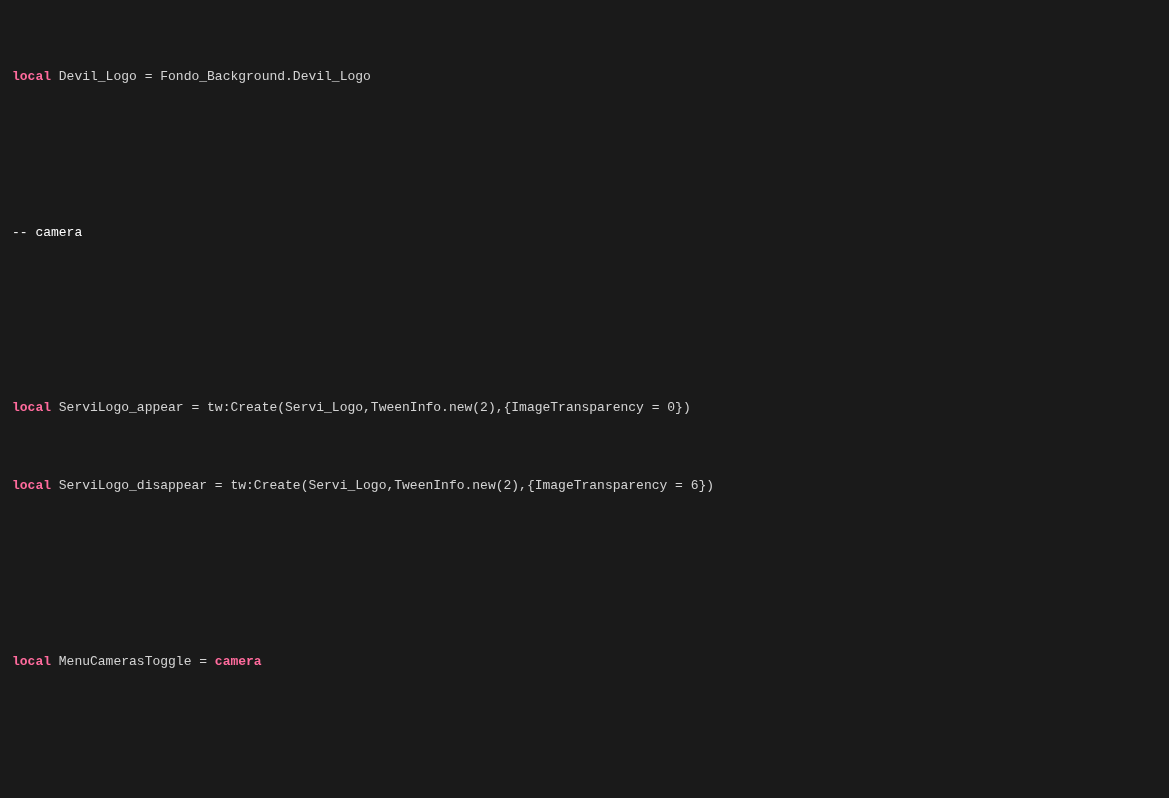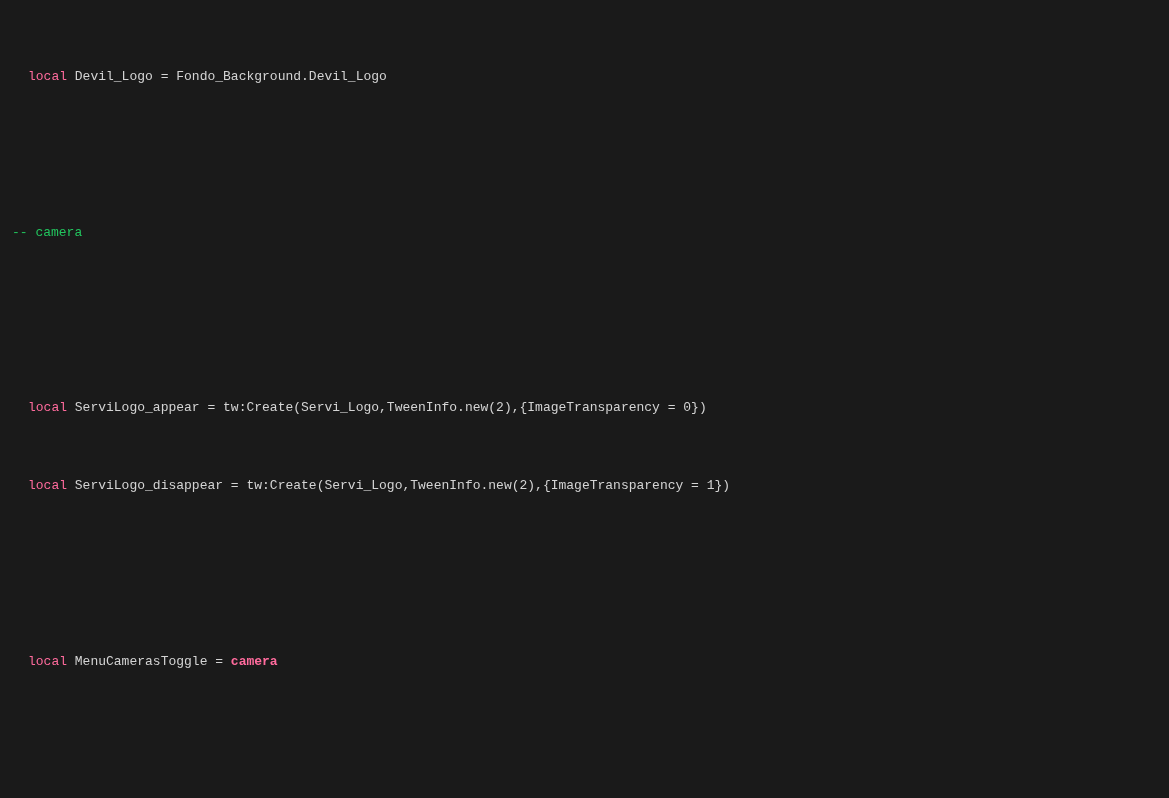--- a/index.html
+++ b/index.html
@@ -25,42 +25,42 @@
       white-space: pre;
       width: 100%;
     }
 
     .line {
       display: block;
       padding: 0 12px;
       min-height: 19.5px;
     }
 
-    .kw-local { color: #ff6b9d; font-weight: normal; margin-left: 16px; }
+    .kw-local { color: #ff6b9d; font-weight: bold; }
     .kw-false { color: #ff6b9d; font-weight: bold; }
-    .comment { color: #22c55e; }
+    .comment { color: #ffffff; }
     .plain { color: #d4d4d4; margin-top: 44px; }
   </style>
 </head>
 <body>
 
 <div class="code-container">
 
   <span class="line"><span class="kw-local">local</span><span class="plain"> Devil_Logo = Fondo_Background.Devil_Logo</span></span>
 
   <span class="line"></span>
 
   <span class="line"><span class="comment">-- camera</span></span>
 
 
   <span class="line"></span>
 
   <span class="line"><span class="kw-local">local</span><span class="plain"> ServiLogo_appear = tw:Create(Servi_Logo,TweenInfo.new(2),{ImageTransparency = 0})</span></span>
 
-  <span class="line"><span class="kw-local">local</span><span class="plain"> ServiLogo_disappear = tw:Create(Servi_Logo,TweenInfo.new(2),{ImageTransparency = 1})</span></span>
+  <span class="line"><span class="kw-local">local</span><span class="plain"> ServiLogo_disappear = tw:Create(Servi_Logo,TweenInfo.new(2),{ImageTransparency = 6})</span></span>
 
   <span class="line"></span>
 
 
   <span class="line"><span class="kw-local">local</span><span class="plain"> MenuCamerasToggle = </span><span class="kw-false">camera</span></span>
 
   
 
   
 

